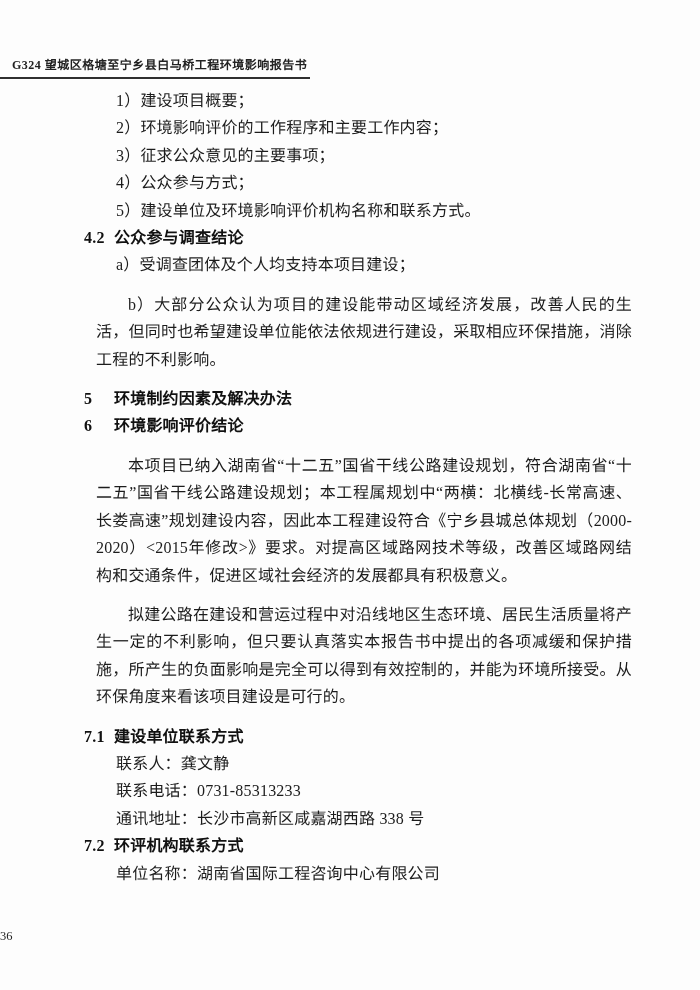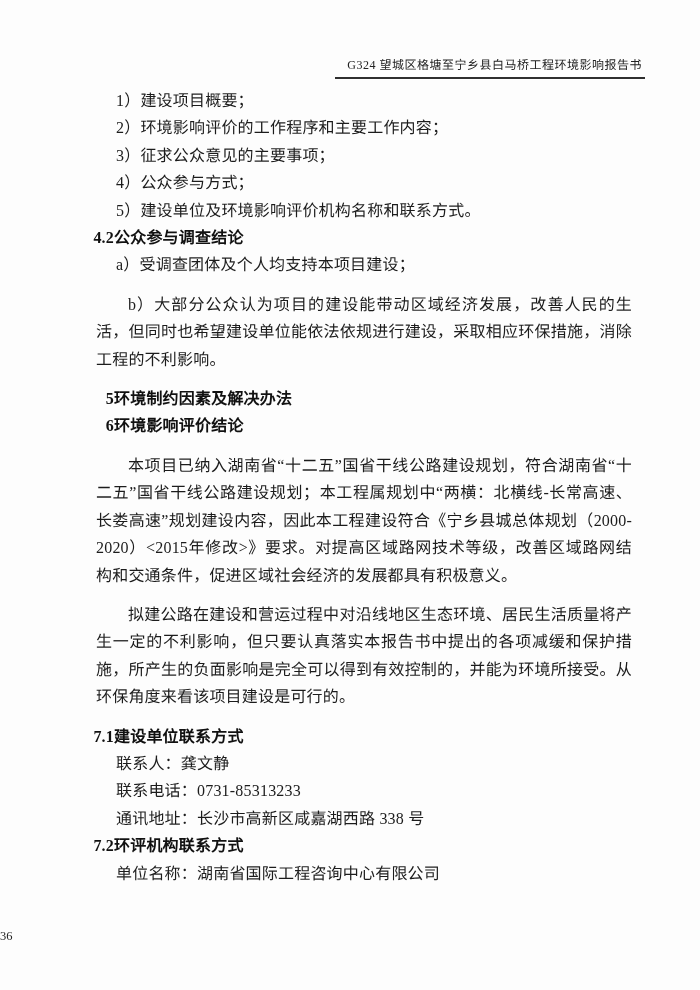--- a/index.html
+++ b/index.html
@@ -11,21 +11,21 @@
     background: #fdfdfd;
     font-family: "Liberation Serif", "DejaVu Serif", serif;
     color: #1c1c1c;
     overflow: hidden;
   }
   .header {
     position: absolute;
     top: 55px;
     left: 0;
     right: 55px;
-    text-align: right;
+    font-weight: bold;
   }
   .header-text {
     display: inline-block;
     font-size: 12px;
     letter-spacing: 0.5px;
     color: #222;
     padding: 0 3px 4px 12px;
     border-bottom: 2px solid #2f2f2f;
   }
   .content {
@@ -45,21 +45,20 @@
     text-align: justify;
   }
   .heading {
     font-weight: bold;
     color: #111;
   }
   .heading .hnum {
     display: inline-block;
     width: 30px;
     text-indent: 0;
-    text-align: right;
   }
   .page-number {
     position: absolute;
     bottom: 46px;
     left: 0;
     width: 100%;
     text-align: left;
     font-size: 12.5px;
     color: #222;
   }

